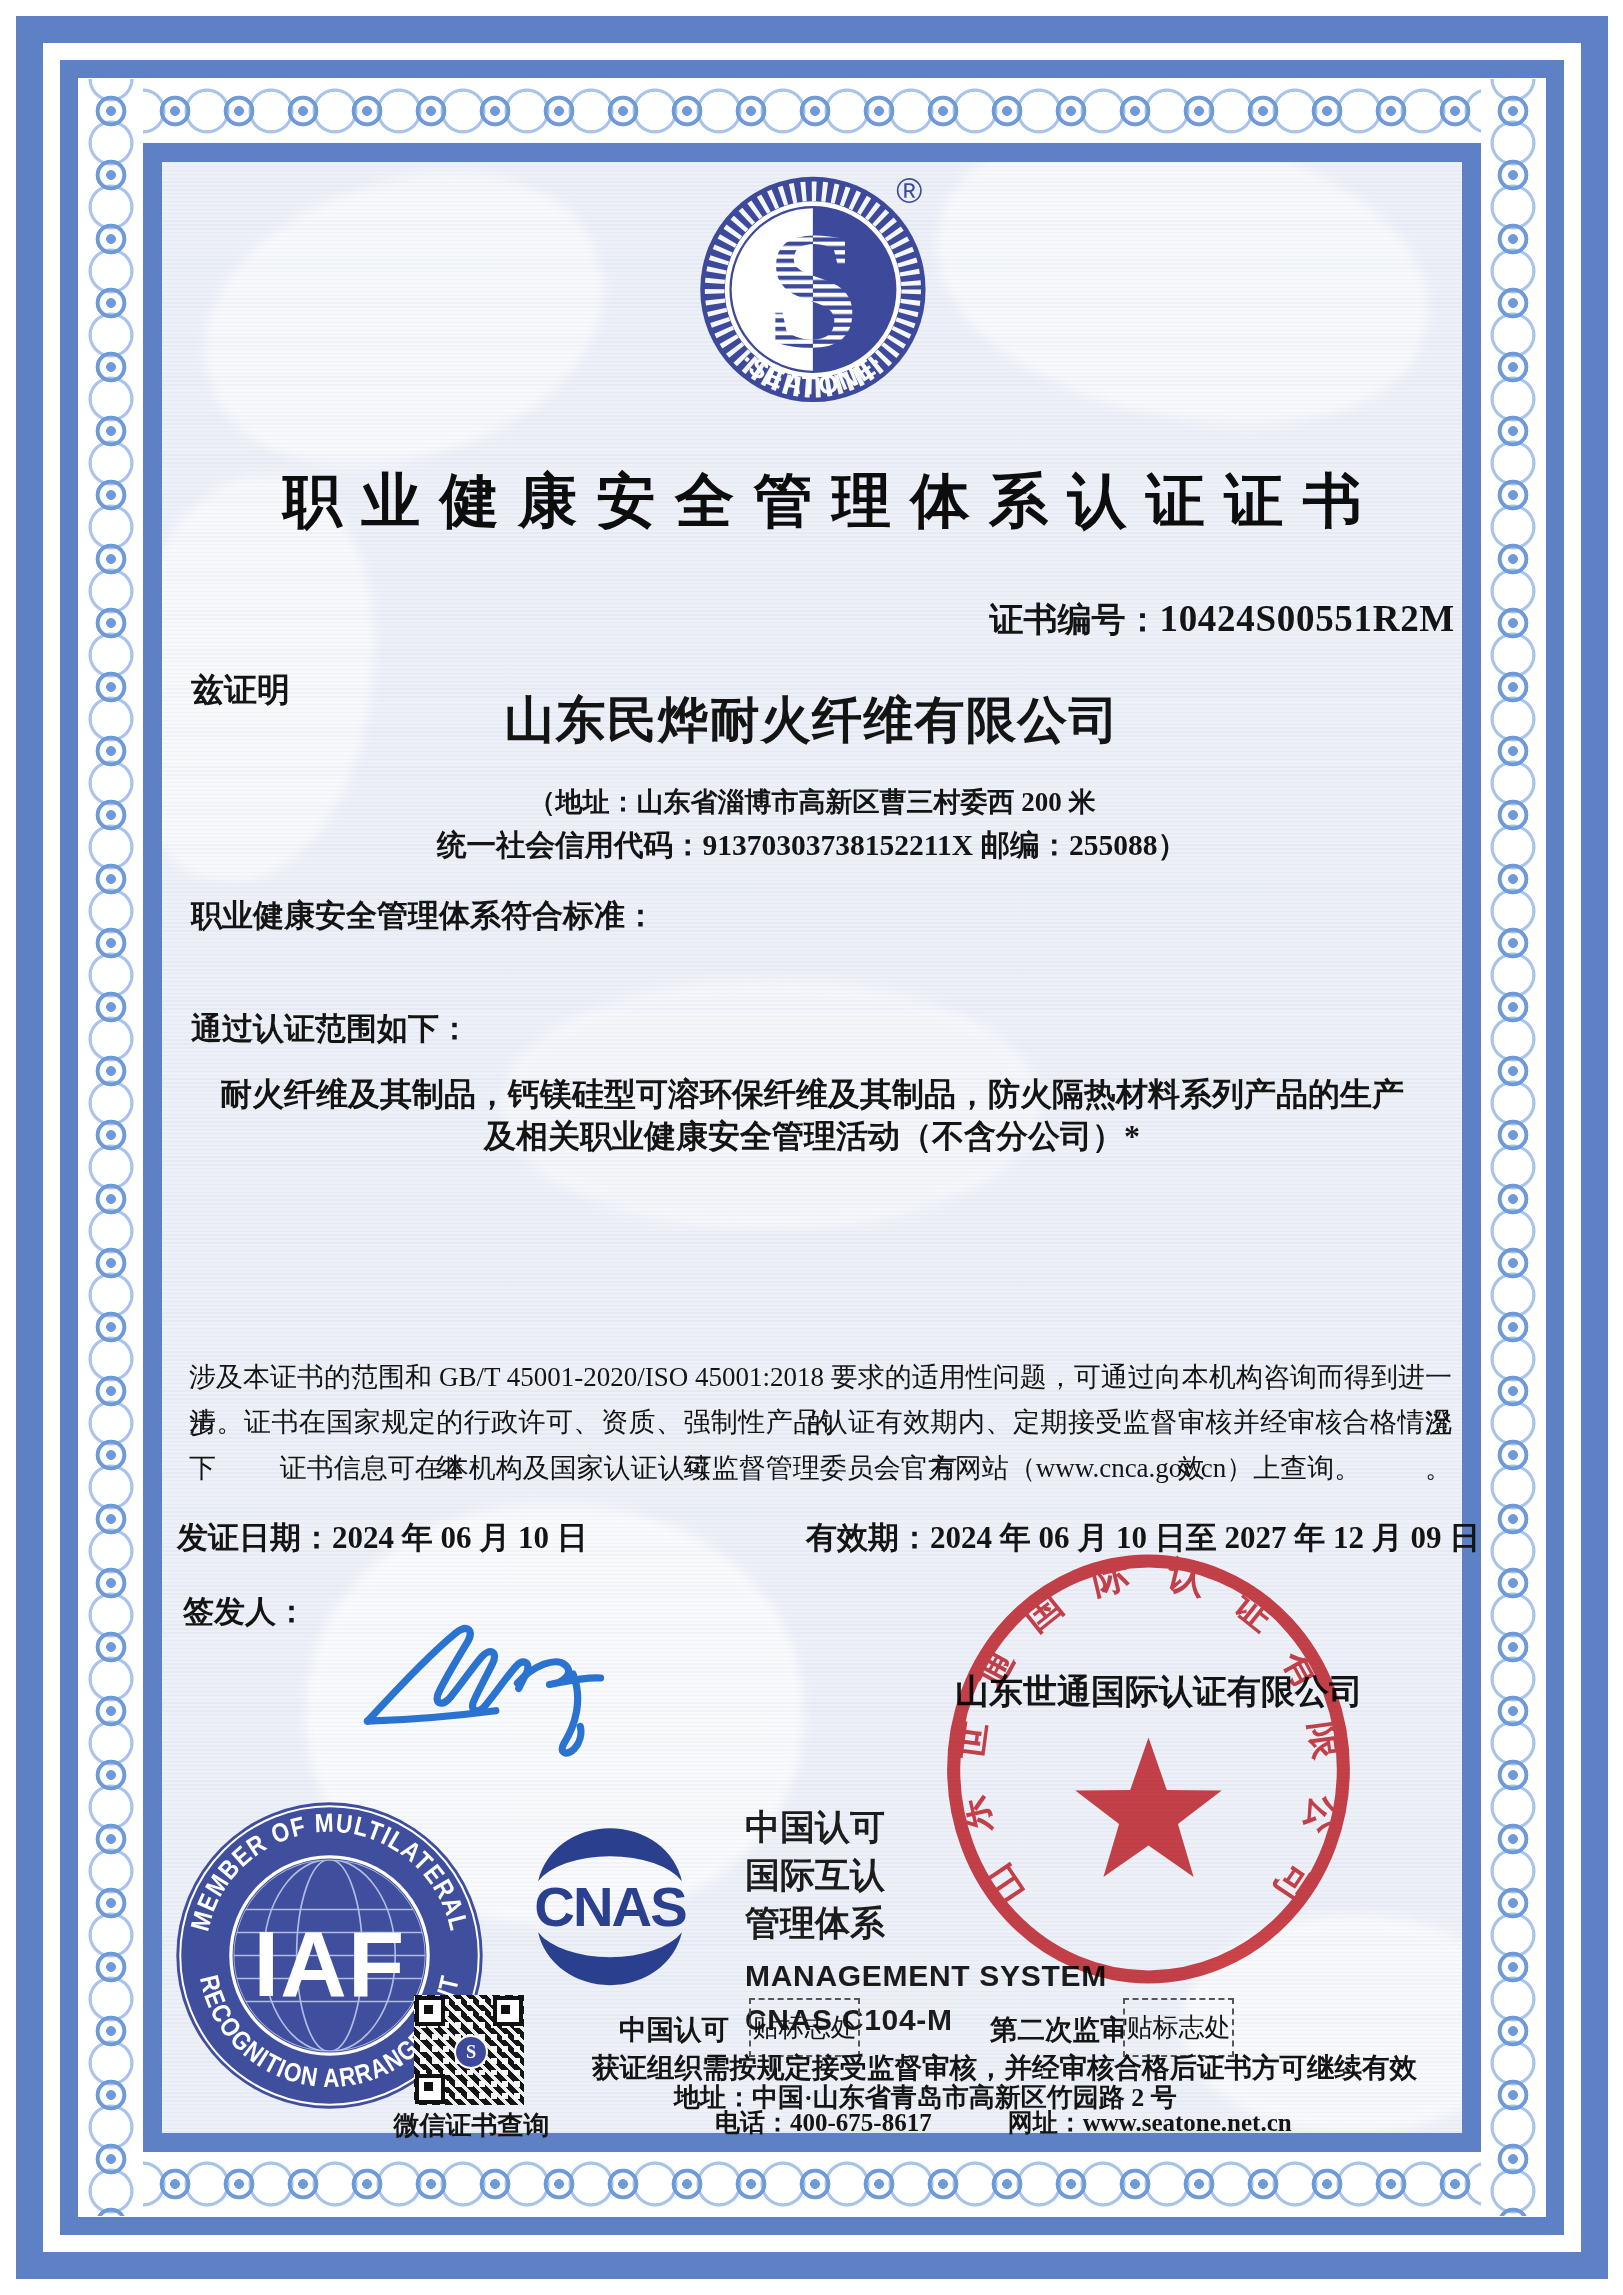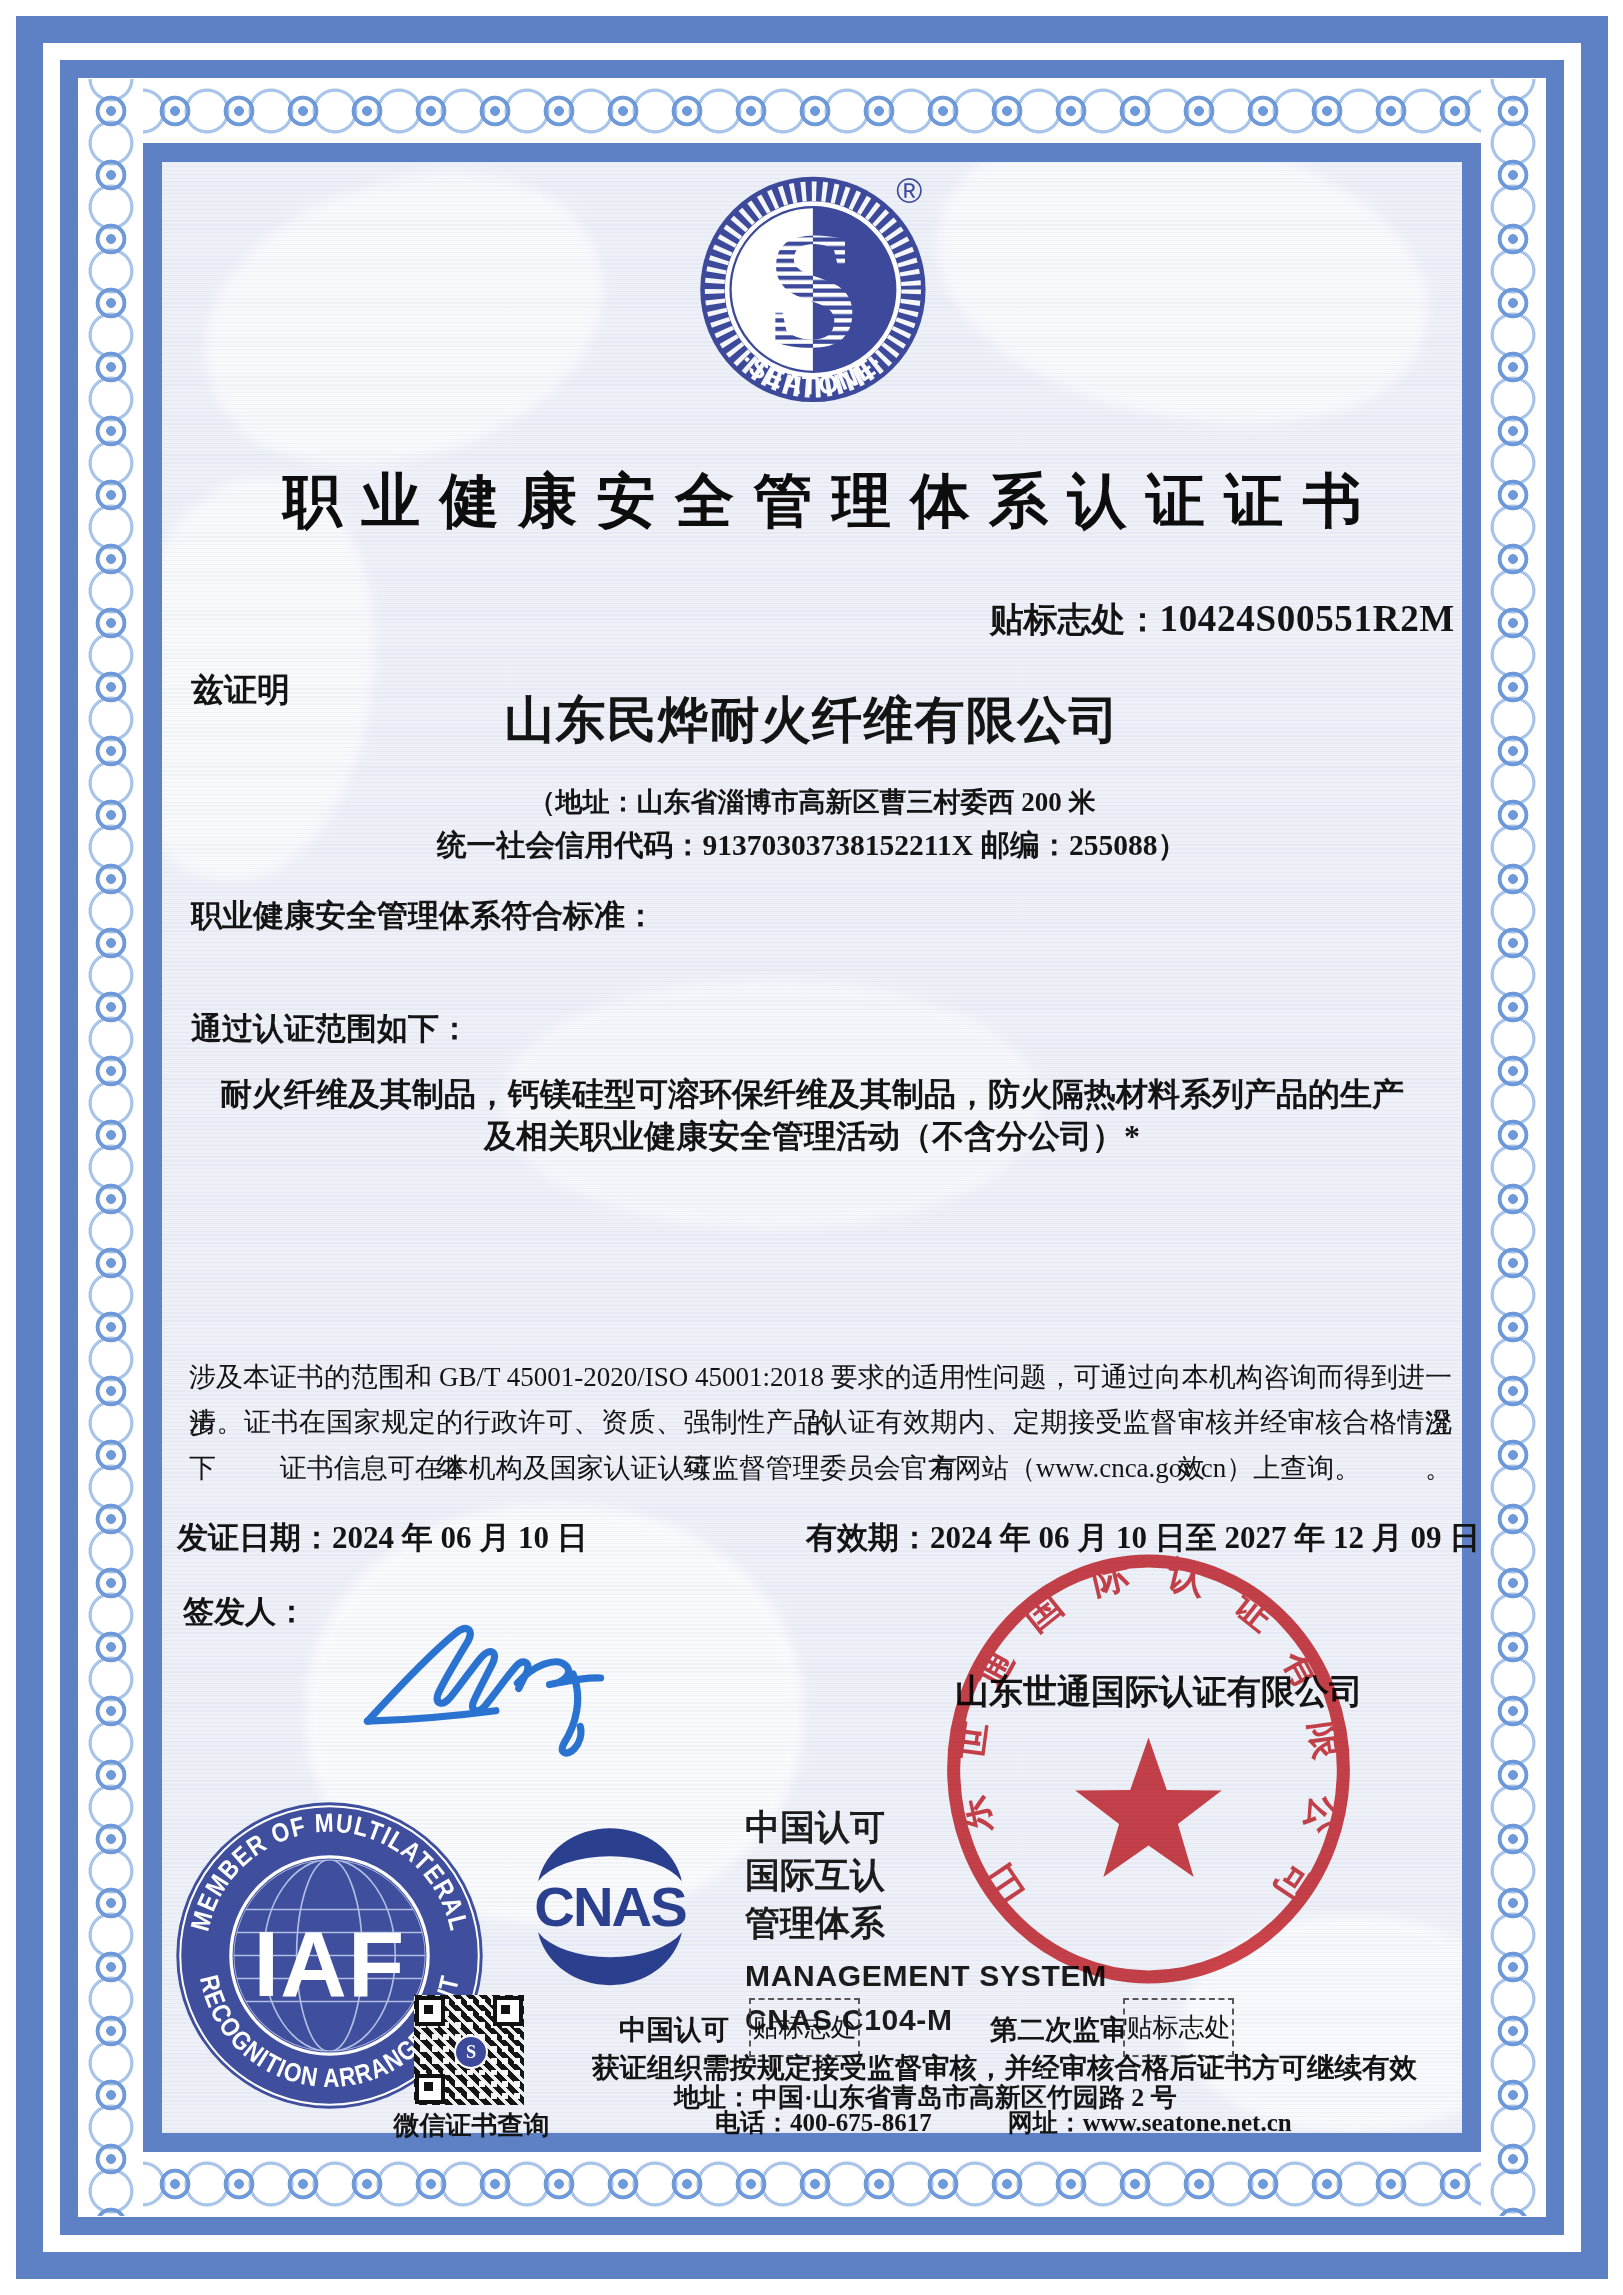--- a/index.html
+++ b/index.html
@@ -140,21 +140,21 @@
     <text class="serif" x="183" y="190" font-size="255" font-weight="bold" text-anchor="middle" dominant-baseline="central" fill="url(#pW)" clip-path="url(#clR)">S</text>
     <text font-size="40" font-weight="bold" fill="#ffffff" letter-spacing="4">
       <textPath href="#seatArc" startOffset="50%" text-anchor="middle">·SEATONE·</textPath>
     </text>
     <text x="330" y="58" font-size="54" fill="#3d4a9b" text-anchor="middle">®</text>
   </svg>
 
   <div class="abs title">职业健康安全管理体系认证证书</div>
 
   <div class="abs certline">
-    <span>贴标志处：</span><span class="num">10424S00551R2M</span>
+    <span>证书编号：</span><span class="num">10424S00551R2M</span>
   </div>
 
   <div class="abs certify">兹证明</div>
   <div class="abs company">山东民烨耐火纤维有限公司</div>
   <div class="abs addr1">（地址：山东省淄博市高新区曹三村委西 200 米</div>
   <div class="abs addr2">统一社会信用代码：91370303738152211X 邮编：255088）</div>
 
   <div class="abs stdlabel">职业健康安全管理体系符合标准：</div>
   <div class="abs scopelabel">通过认证范围如下：</div>
 

